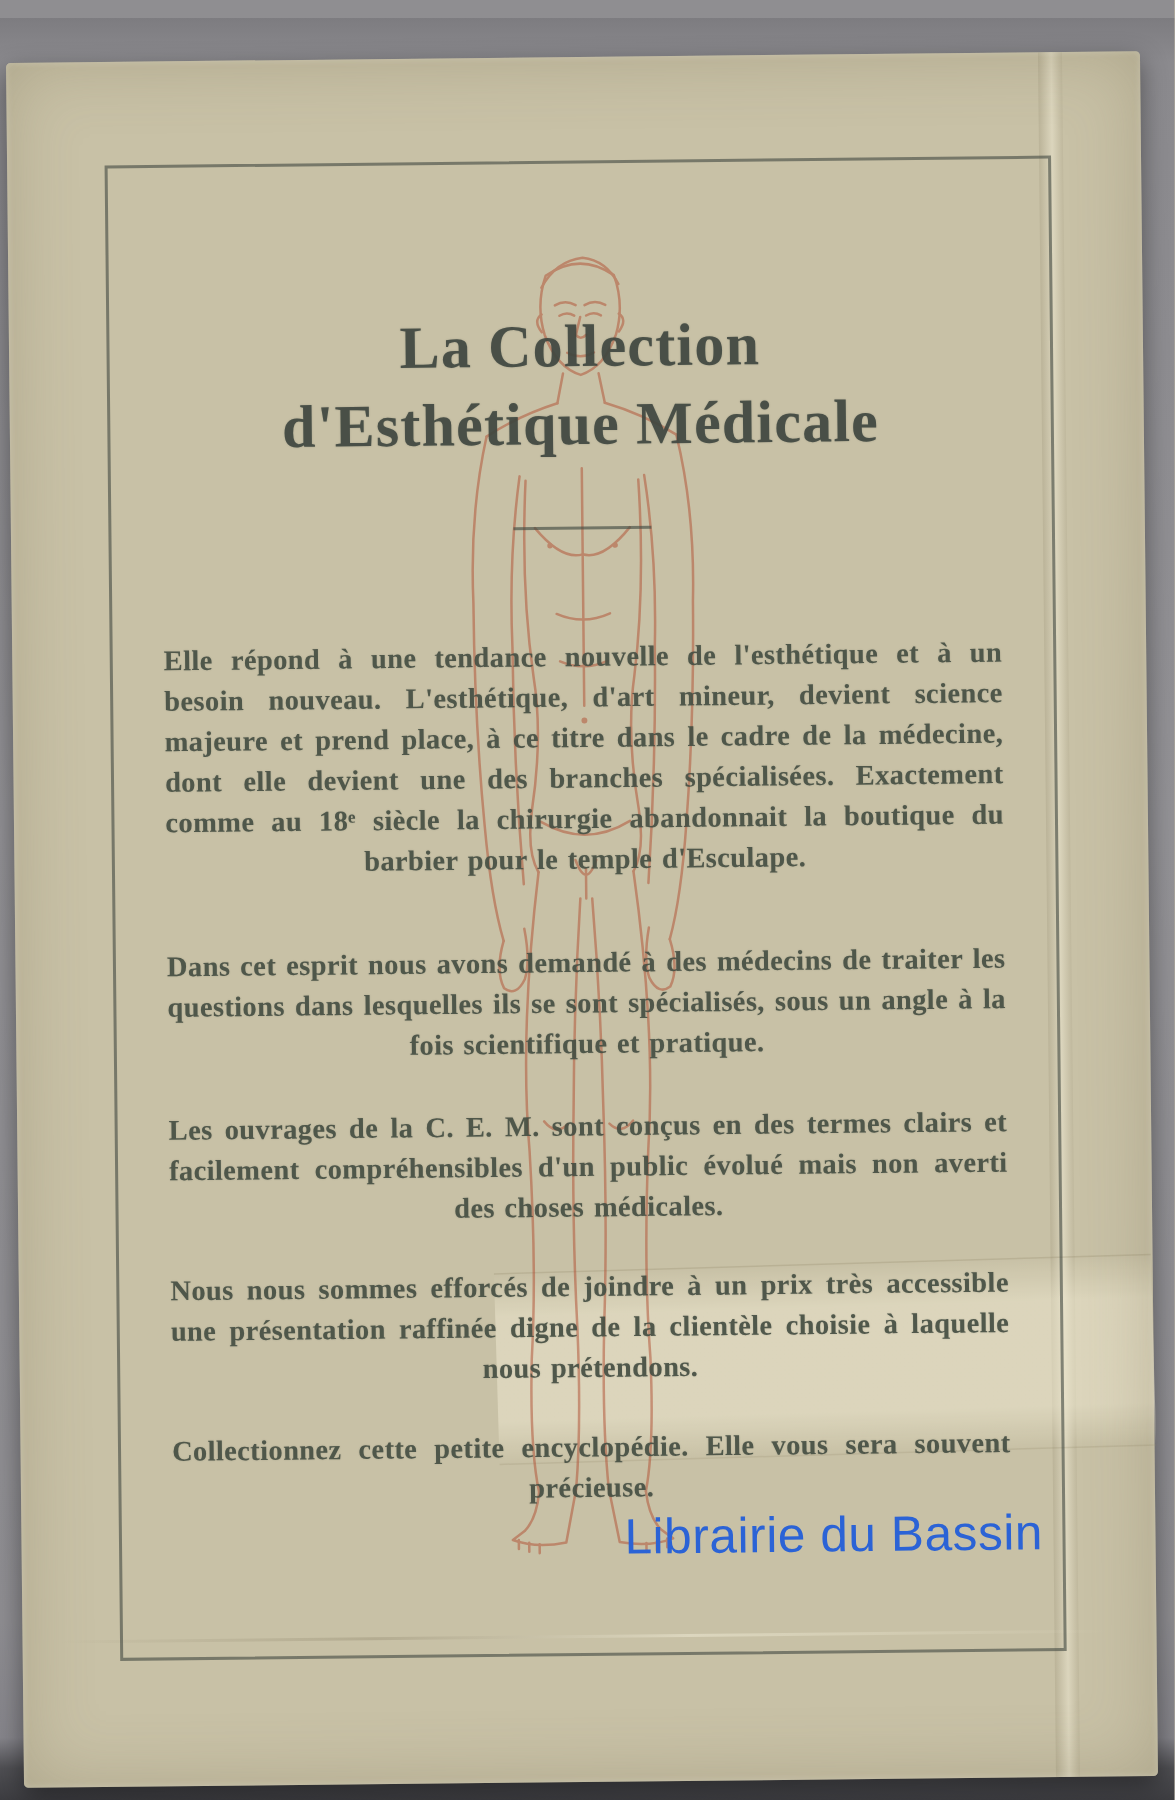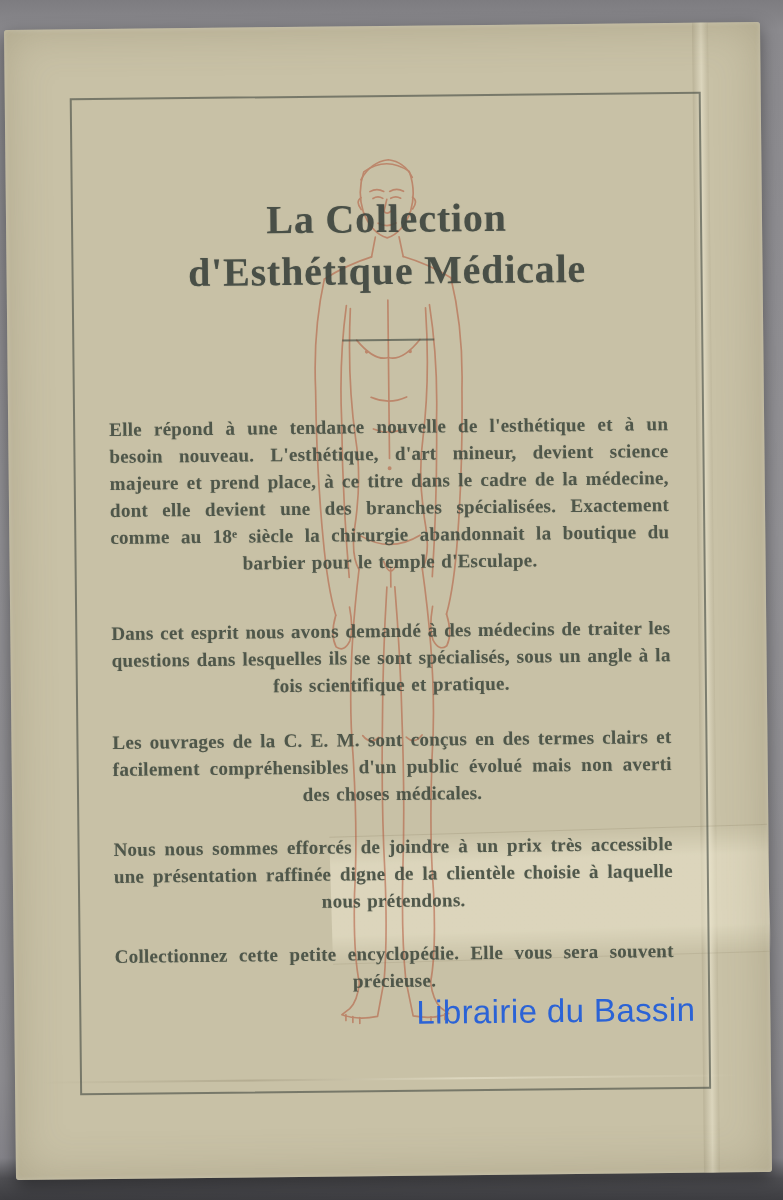--- a/index.html
+++ b/index.html
@@ -5,20 +5,21 @@
   html,body{margin:0;padding:0;}
   body{
     width:783px;height:1200px;position:relative;overflow:hidden;
     font-family:"Liberation Serif", serif;
     background:#8f8e91;
   }
   
   .scene{
     position:absolute;inset:0;
     background:linear-gradient(180deg,#7d7c80 0%,#8b8a8e 2.5%,#939296 45%,#8e8d91 90%,#85848a 96.5%,#4f4f53 98.2%,#3d3d41 100%);
+    margin-top:12px;
   }
   
   .book{
     position:absolute;left:10px;top:26px;width:756px;height:1150px;
     transform:rotate(-0.6deg);
     border-radius:3px;
     background:
       radial-gradient(ellipse at 12% 6%, rgba(238,232,212,0.75), rgba(238,232,212,0) 38%),
       radial-gradient(ellipse at 92% 4%, rgba(240,235,216,0.65), rgba(240,235,216,0) 30%),
       radial-gradient(ellipse at 4% 97%, rgba(242,238,220,0.7), rgba(242,238,220,0) 26%),

